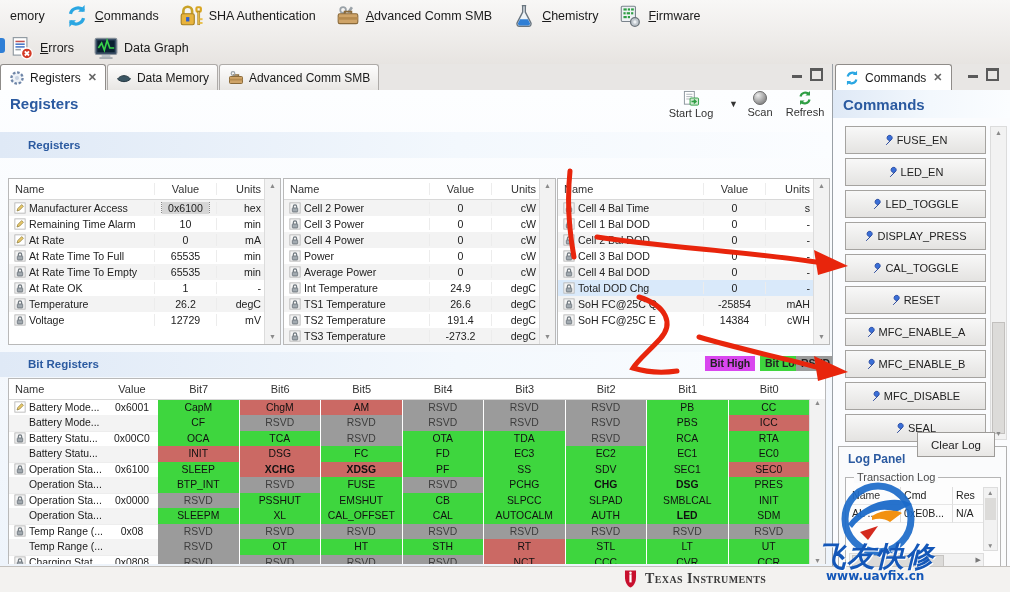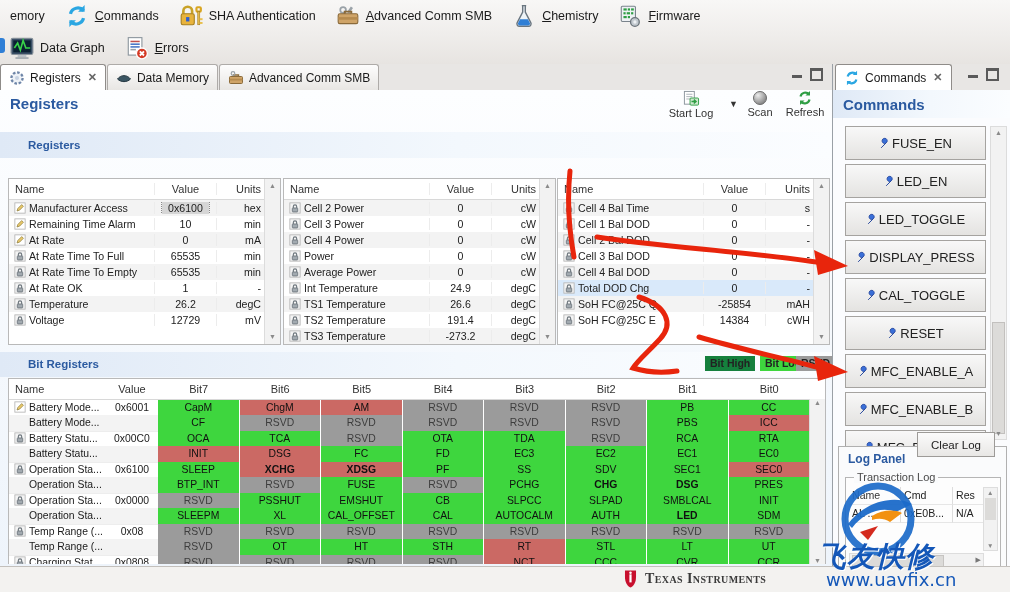--- a/index.html
+++ b/index.html
@@ -86,22 +86,22 @@
   .b-rsvd{background:#9b9b9b;color:#3d3d3d}
   .bb{font-weight:bold}
   #bit-vsb{position:absolute;right:0;top:20px;bottom:0;width:15px;background:#f2f2f2;border-left:1px solid #dcdcdc;
        display:flex;flex-direction:column;justify-content:space-between;align-items:center;font-size:7px;color:#8a8a8a}
 
   
   #right-bg{left:833px;top:90px;width:177px;height:476px;background:#fbfcfe}
   #cmd-title{left:843px;top:96px}
   #cmd-band{left:833px;top:90px;width:177px;height:28px}
   #cmd-list{left:845px;top:126px;width:141px;display:flex;flex-direction:column;gap:4px}
-  .cmd-btn{height:34px;display:flex;align-items:center;justify-content:center;
-     background:linear-gradient(180deg,#f8f8f8,#e4e3e1);border:1px solid #a5a3a0;font-size:13px;color:#222;
+  .cmd-btn{height:28px;display:flex;align-items:center;justify-content:center;
+     background:linear-gradient(180deg,#f8f8f8,#e4e3e1);border:1px solid #a5a3a0;font-size:11px;color:#222;
      font-family:"Liberation Sans",sans-serif;cursor:default}
   .cmd-btn .ic{width:13px;height:13px}
   #cmd-sb{left:990px;top:126px;width:15px;height:312px;background:#f2f2f2;border:1px solid #dcdcdc;font-size:7px;color:#8a8a8a}
   #cmd-sb .thumb{position:absolute;left:1px;right:1px;top:195px;height:110px;background:#dcdbd9;border:1px solid #c2c0be}
   #cmd-sb .up{position:absolute;top:2px;left:4px}
   #cmd-sb .dn{position:absolute;bottom:2px;left:4px}
 
   #log-panel{left:838px;top:446px;width:167px;height:146px;border:1px solid #b0b0b0;background:#fafbfc}
   #log-title{left:848px;top:452px;font-size:12px;font-weight:bold;color:#2b5aa0}
   #clear-log{left:917px;top:432px;width:76px;height:23px;display:flex;align-items:center;justify-content:center;
@@ -123,21 +123,21 @@
   #ti-brand{left:622px;top:569px;display:flex;align-items:center;gap:6px}
   #ti-brand .ic{width:17px;height:20px}
   #ti-text{font-family:"Liberation Serif",serif;font-variant:small-caps;font-weight:bold;
      font-size:14px;letter-spacing:.4px;color:#3a3a3a}
 
   
   #wm{pointer-events:none;z-index:60}
   #wm-logo{left:838px;top:478px;width:80px;height:82px}
   #wm-line1{left:818px;top:538px;font-size:28px;font-weight:bold;font-style:italic;color:#1457b8;
      font-family:"DejaVu Sans",sans-serif;letter-spacing:1px;text-shadow:1px 1px 0 #fff}
-  #wm-line2{left:826px;top:569px;font-size:18px;font-weight:normal;color:#1457b8;font-family:"DejaVu Sans",sans-serif}
+  #wm-line2{left:826px;top:569px;font-size:12px;font-weight:bold;color:#1457b8;font-family:"DejaVu Sans",sans-serif}
   #anno{position:absolute;left:0;top:0;z-index:70;pointer-events:none}
 </style>
 </head>
 <body>
 
 <div id="app">
 
   <div id="toolbar" class="abs">
     <div id="tb-row1" class="tb-row">
         <div class="tb-item">
@@ -207,44 +207,44 @@
               <circle cx="15.5" cy="16.5" r="1.5" fill="#eef1f4"></circle>
             </svg>
           </span>
           <span class="tb-label"><u>F</u>irmware</span>
         </div>
       </div>
     <div id="tb-row2" class="tb-row">
         <div class="tb-item">
           <span class="ic" style="width:24px;height:24px">
             <svg viewBox="0 0 22 22">
-              <rect x="1" y="2" width="20" height="15" rx="1.6" fill="#3a4f66" stroke="#8a949c"></rect>
-              <rect x="3" y="4" width="16" height="11" fill="#0b2132"></rect>
-              <path d="M4 11l3-4.5 2.5 6.5 2.5-9 2.5 7h4" fill="none" stroke="#39d24a" stroke-width="1.5"></path>
-              <rect x="7" y="17.5" width="8" height="2" fill="#b9c0c6"></rect>
-              <rect x="5" y="19.5" width="12" height="1.4" fill="#9aa2a8"></rect>
-            </svg>
-          </span>
-          <span class="tb-label">Data Graph</span>
-        </div>
-        <div class="tb-item">
-          <span class="ic" style="width:24px;height:24px">
-            <svg viewBox="0 0 22 22">
               <rect x="3" y="1.5" width="12.5" height="16" fill="#fff" stroke="#8a949c"></rect>
               <g stroke-width="1.4">
                 <line x1="5" y1="5" x2="13.5" y2="5" stroke="#c0504d"></line>
                 <line x1="5" y1="7.5" x2="13.5" y2="7.5" stroke="#4472c4"></line>
                 <line x1="5" y1="10" x2="13.5" y2="10" stroke="#4472c4"></line>
                 <line x1="5" y1="12.5" x2="10" y2="12.5" stroke="#9aa2a8"></line>
               </g>
               <circle cx="15.5" cy="16" r="5" fill="#d43a26" stroke="#fff" stroke-width="1.2"></circle>
               <path d="M13.6 14.1l3.8 3.8M17.4 14.1l-3.8 3.8" stroke="#fff" stroke-width="1.7"></path>
             </svg>
           </span>
           <span class="tb-label"><u>E</u>rrors</span>
+        </div>
+        <div class="tb-item">
+          <span class="ic" style="width:24px;height:24px">
+            <svg viewBox="0 0 22 22">
+              <rect x="1" y="2" width="20" height="15" rx="1.6" fill="#3a4f66" stroke="#8a949c"></rect>
+              <rect x="3" y="4" width="16" height="11" fill="#0b2132"></rect>
+              <path d="M4 11l3-4.5 2.5 6.5 2.5-9 2.5 7h4" fill="none" stroke="#39d24a" stroke-width="1.5"></path>
+              <rect x="7" y="17.5" width="8" height="2" fill="#b9c0c6"></rect>
+              <rect x="5" y="19.5" width="12" height="1.4" fill="#9aa2a8"></rect>
+            </svg>
+          </span>
+          <span class="tb-label">Data Graph</span>
         </div>
       </div>
   </div>
   <div class="abs clip-frag"></div>
 
   <div id="tabbar-left" class="abs tabbar">
       <div class="tab active">
         <span class="ic" style="width:16px;height:16px">
           <svg viewBox="0 0 16 16">
             <circle cx="8" cy="8" r="5.6" fill="#eef2f7" stroke="#6f86a8" stroke-width="2.3" stroke-dasharray="2.6 1.7"></circle>
@@ -700,21 +700,21 @@
         </div>
         <div class="vsb">
           <span>▲</span>
           <span>▼</span>
         </div>
       </div>
     </div>
 
   <div id="band-bits" class="abs band"></div>
   <div class="abs sec-title" style="left:28px;top:358px">Bit Registers</div>
-  <div class="legend-badge" style="left:705px;background:#15803d">Bit High</div>
+  <div class="legend-badge" style="left:705px;background:#d946ef">Bit High</div>
   <div class="legend-badge" style="left:760px;background:#3ed63e">Bit Low</div>
   <div class="legend-badge" style="left:796px;background:#9b9b9b">RSVD</div>
   <div id="bittbl" class="abs">
       <div class="bt-head">
         <div class="bc bn">Name</div>
         <div class="bc">Value</div>
         <div class="bc">Bit7</div>
         <div class="bc">Bit6</div>
         <div class="bc">Bit5</div>
         <div class="bc">Bit4</div>

